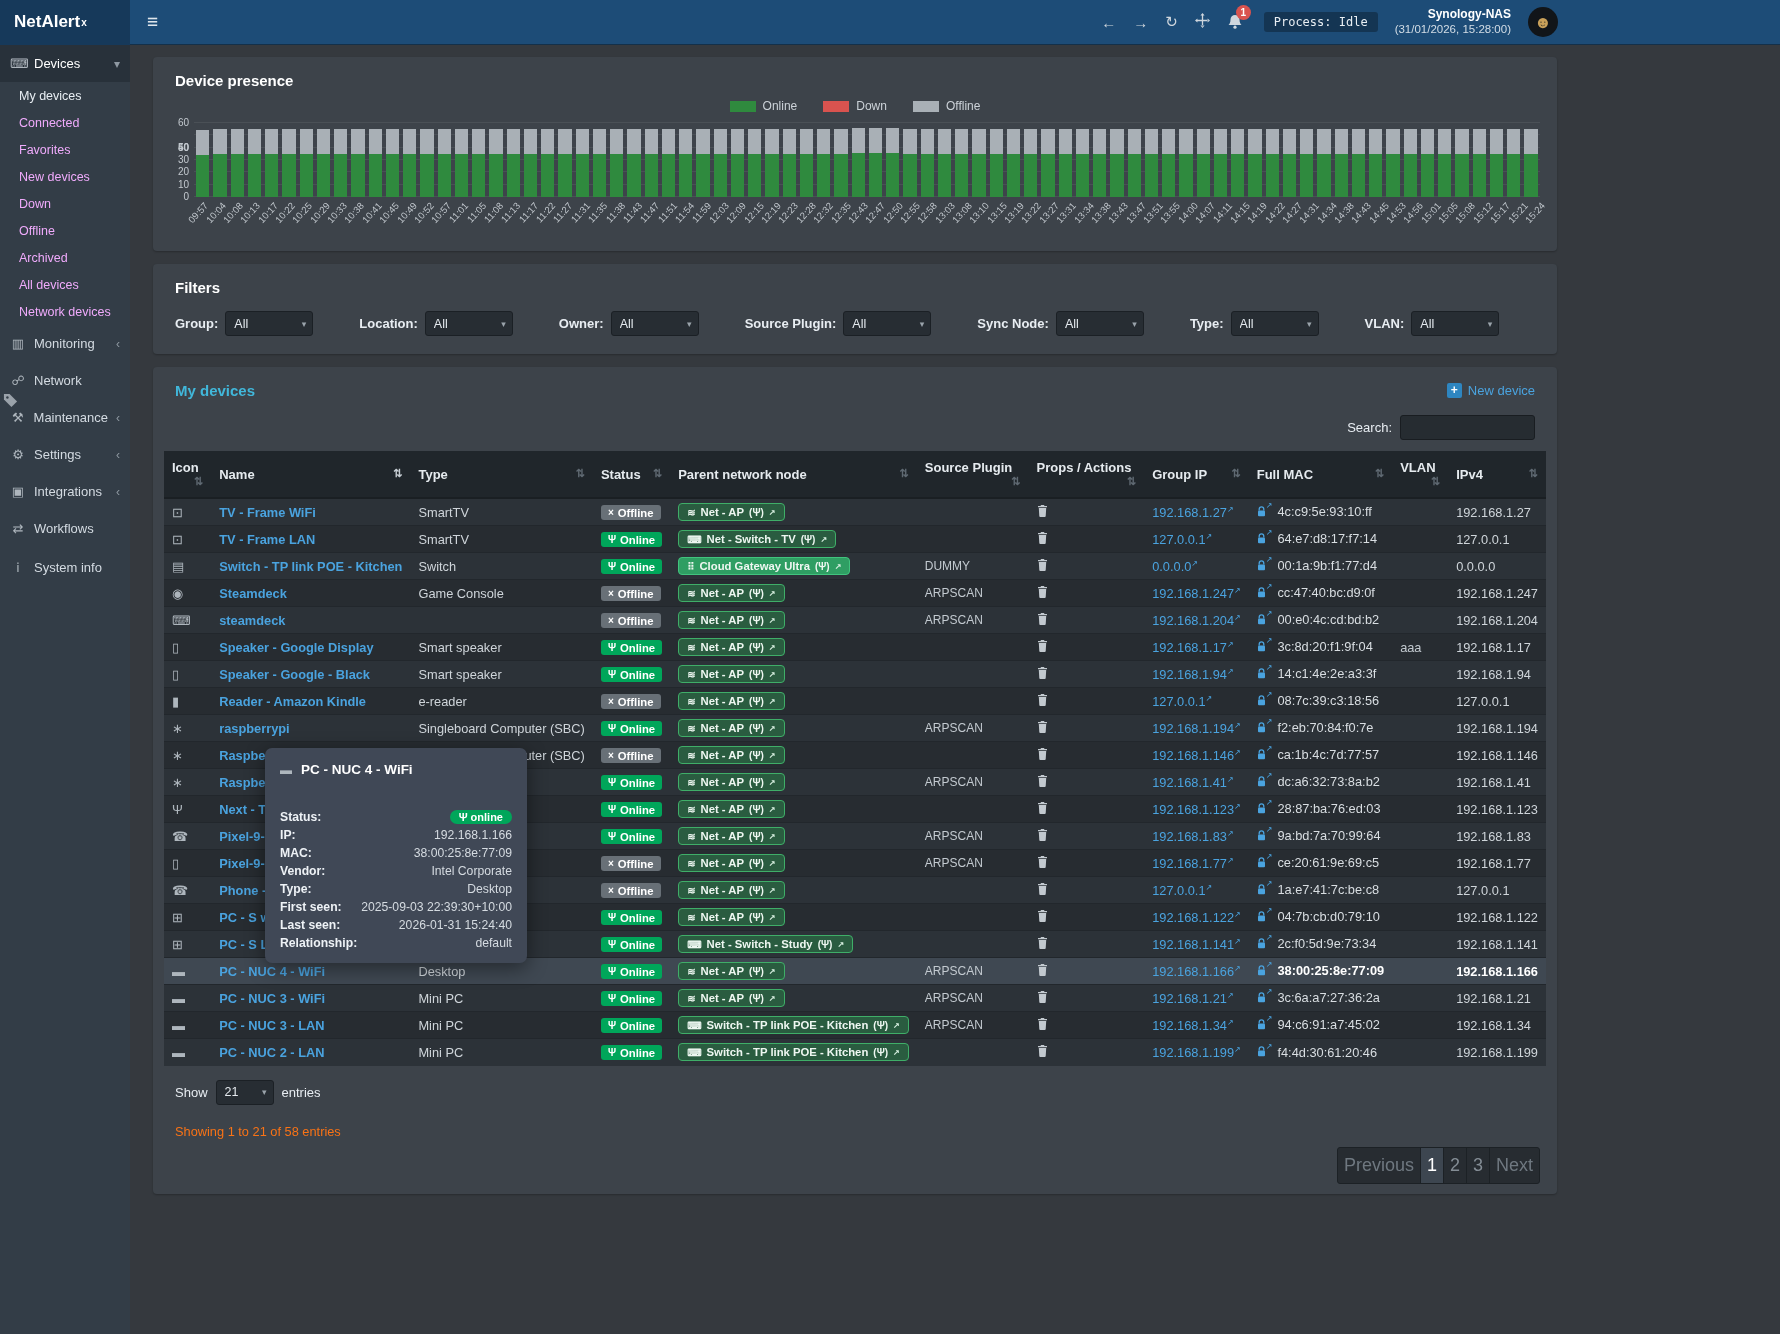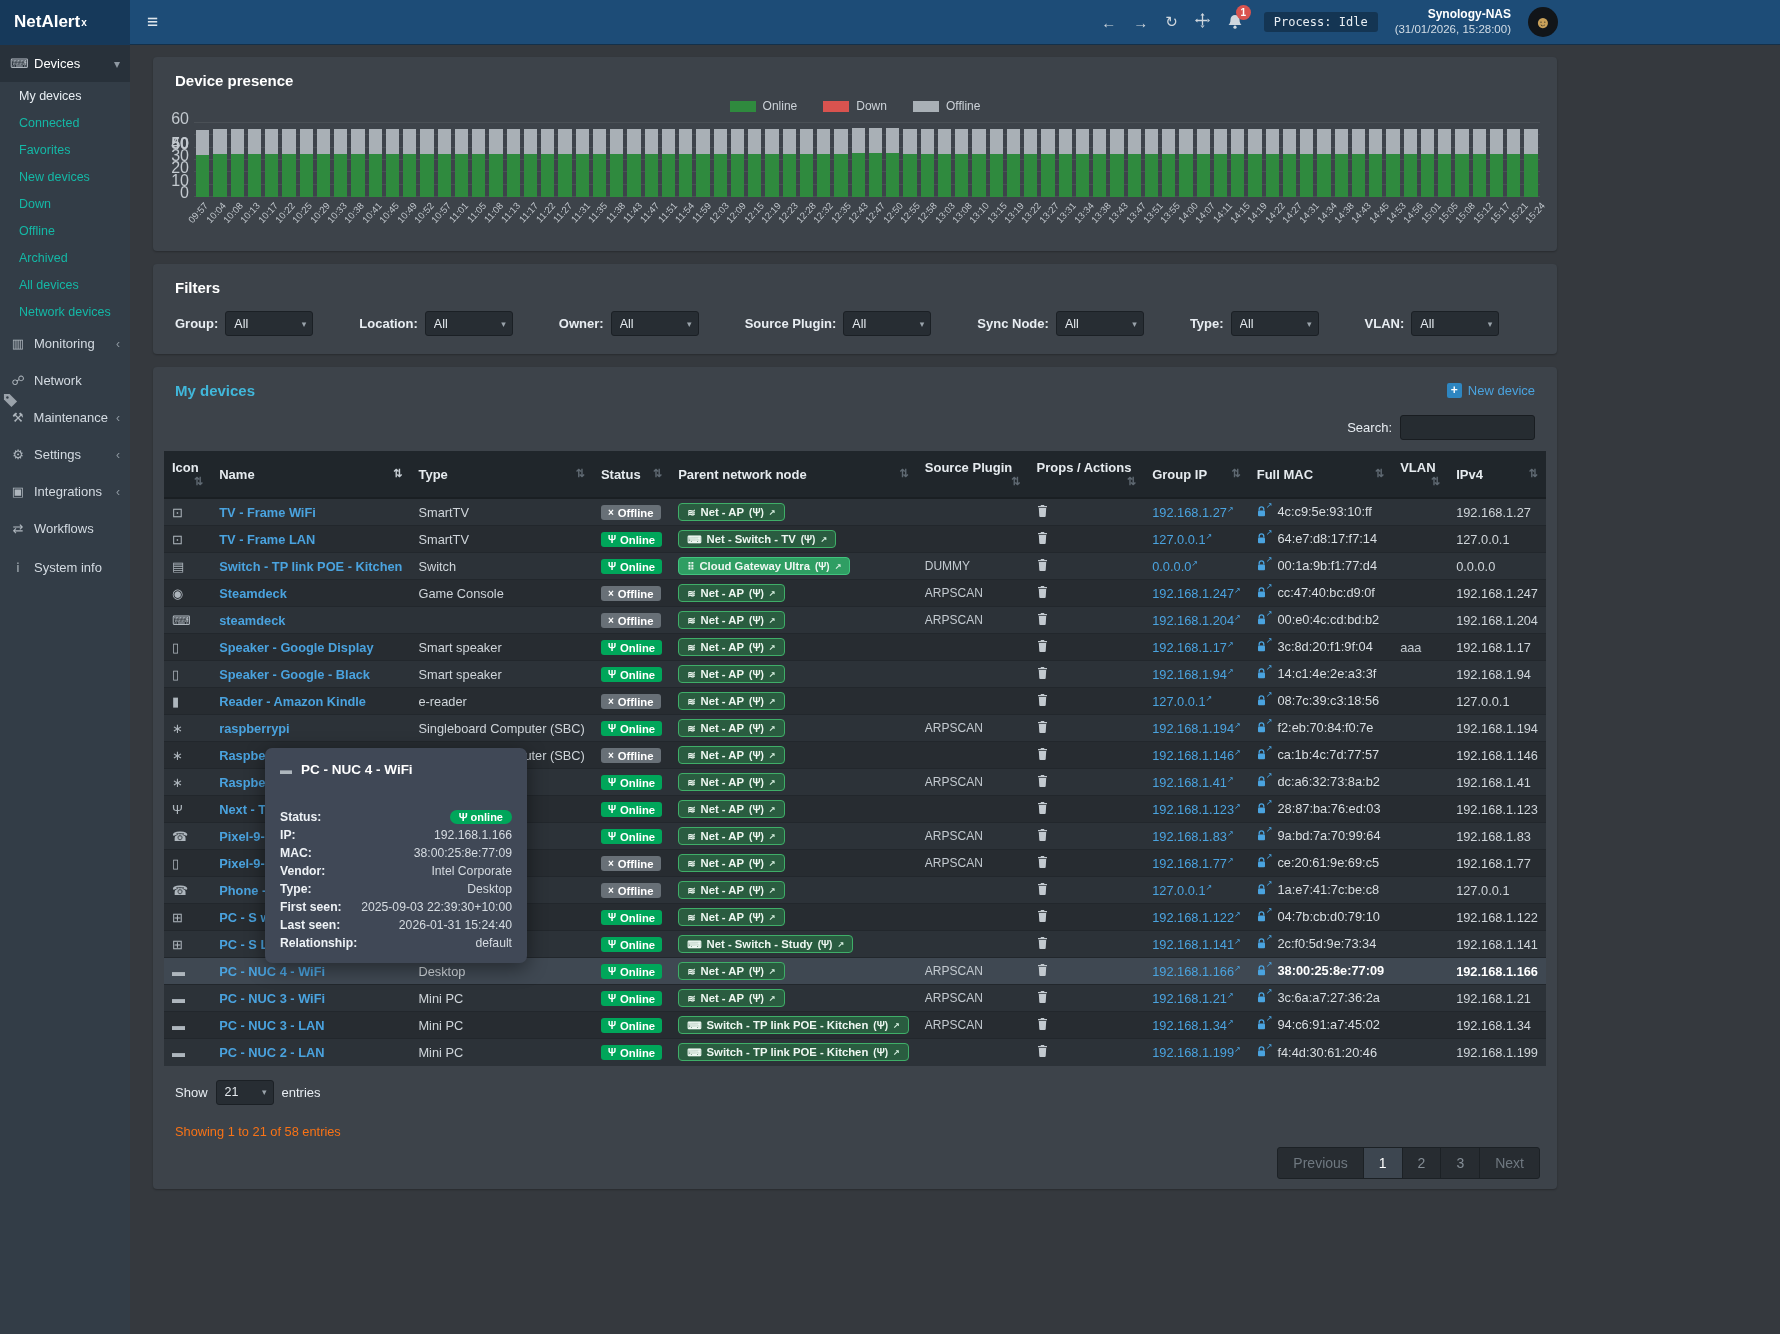--- a/index.html
+++ b/index.html
@@ -32,37 +32,37 @@
   .avatar span { color:#c9a15a; font-size:17px; line-height:1; }
 
   
   .sidebar { position:absolute; top:45px; left:0; bottom:0; width:130px; background:#333d47; z-index:5; }
   .side-main { display:flex; align-items:center; gap:8px; padding:11px 10px; color:#d4dbe2;
                font-size:13px; cursor:pointer; }
   .side-main.active { background:#28313a; color:#fff; }
   .sic { width:16px; text-align:center; font-size:13px; color:#aeb6bd; }
   .slab { flex:1; }
   .chev { color:#8f99a2; font-size:12px; }
-  .side-sub { padding:6.5px 10px 6.5px 19px; color:#14b8a6; font-size:12.5px; cursor:pointer; }
+  .side-sub { padding:6.5px 10px 6.5px 19px; color:#f0abfc; font-size:12.5px; cursor:pointer; }
   .side-sub.cur { color:#e8eef3; }
   .pin { position:absolute; left:3px; top:393px; z-index:6; cursor:pointer; }
 
   
   .main { position:absolute; left:130px; top:45px; right:0; bottom:0; padding:12px 0 0 23px; }
   .panel { width:1404px; background:#3d434a; border-radius:4px; margin-bottom:13px;
            box-shadow:0 1px 2px rgba(0,0,0,.25); padding:15px 11px 10px 11px; }
   .ptitle { color:#fff; font-size:15px; font-weight:bold; padding-left:11px; }
 
   
   .legend { display:flex; justify-content:center; gap:26px; align-items:center; margin:10px 0 10px; }
   .litem { display:flex; align-items:center; gap:7px; font-size:12px; color:#ccd2d8; }
   .lswatch { width:26px; height:11px; display:inline-block; }
   .chartrow { display:flex; padding:0 6px; }
   .yaxis { width:24px; position:relative; height:74px; }
-  .ylab { position:absolute; right:5px; font-size:16px; color:#c3c9cf; }
+  .ylab { position:absolute; right:5px; font-size:10px; color:#c3c9cf; }
   .plot { position:relative; height:74px; flex:1; }
   .grid { position:absolute; left:0; right:0; height:1px; background:rgba(255,255,255,.07); }
   .bars { position:absolute; left:0; right:0; bottom:0; top:0; display:flex; align-items:flex-end; gap:4px; padding:0 2px; }
   .bar { flex:1; min-width:0; display:flex; flex-direction:column; justify-content:flex-end; }
   .seg { width:100%; }
   .xlabels { display:flex; gap:4px; margin-left:30px; padding:0 2px 0 0; height:44px; }
   .xl { flex:1; position:relative; min-width:0; }
   .xl span { position:absolute; top:3px; right:40%; transform:rotate(-48deg); transform-origin:top right;
              font-size:9.5px; color:#c2c8ce; white-space:nowrap; }
 
@@ -120,21 +120,21 @@
   .lock sup { color:#4aa3df; position:relative; top:-3px; }
   .macval { color:#d9dee2; }
   .bold { font-weight:bold; color:#fff; }
   .vlan { color:#c3cad0; }
 
   .showrow { display:flex; align-items:center; gap:8px; margin-top:14px; padding-left:11px; color:#e8edf2; }
   .showrow select { width:58px; }
   .showing { margin-top:19px; padding-left:11px; font-size:12.8px; color:#f97316; }
   .pagerow { display:flex; justify-content:flex-end; margin-top:8px; padding-right:6px; }
   .pager { display:flex; background:#272c31; border:1px solid #1c2125; border-radius:3px; overflow:hidden; }
-  .pbtn { padding:7px 15px; font-size:14px; color:#848d95; border-left:1px solid #1c2125; cursor:pointer; }
+  .pbtn { padding:7px 6px; font-size:18px; color:#848d95; border-left:1px solid #1c2125; cursor:pointer; }
   .pbtn:first-child { border-left:none; }
   .pbtn.active { background:#3d4650; color:#fff; }
   .pbtn.mut { color:#6f7880; }
 
   
   .tooltip { position:absolute; left:265px; top:748px; width:262px; background:#404856; border-radius:7px;
              box-shadow:0 5px 20px rgba(0,0,0,.45); padding:14px 15px 13px; z-index:60; }
   .tt-head { display:flex; align-items:center; gap:9px; color:#fff; font-weight:bold; font-size:13.5px; }
   .tt-ic { color:#aeb6bd; font-size:12px; }
   .tt-fields { margin-top:33px; display:flex; flex-direction:column; gap:4px; }

